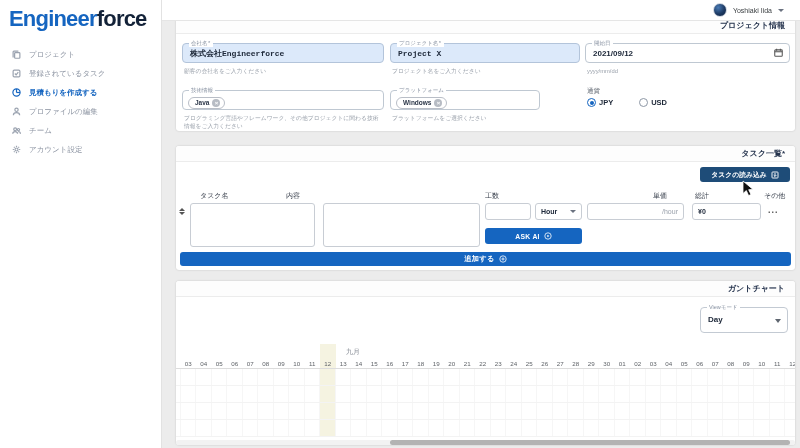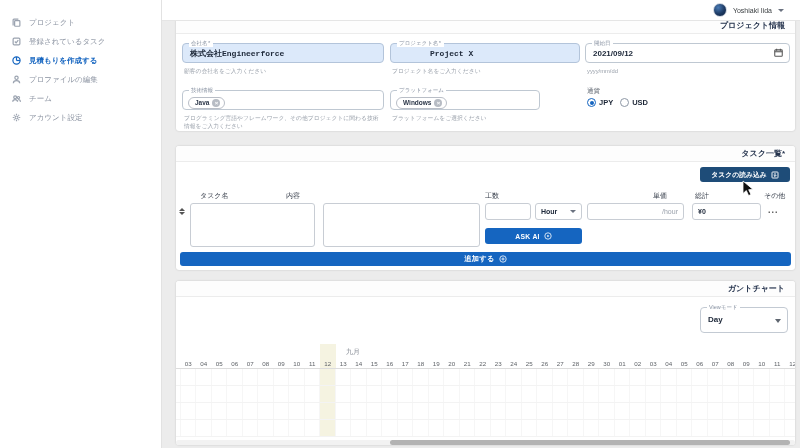--- a/index.html
+++ b/index.html
@@ -45,21 +45,21 @@
   .flabel { position:absolute; top:-4px; left:6px; font-size:5.5px; color:#82markers8;
             color:#8690a0; background:#fff; padding:0 2px; line-height:7px; white-space:nowrap; }
   .fvalue { font-size:8px; font-weight:bold; color:#202b3c; padding:0 7px; line-height:18px; white-space:nowrap; }
   .helper { position:absolute; font-size:5.8px; color:#9aa1ab; line-height:8px; }
   .chip { display:inline-flex; align-items:center; gap:3px; border:1px solid #b9bec7; border-radius:8px;
           padding:1px 4px 1px 6px; font-size:6.5px; font-weight:bold; color:#2b3648; margin:3px 0 0 5px; }
   .chip-x { width:8px; height:8px; border-radius:50%; background:#b7bcc4; color:#fff; font-size:6px;
             line-height:8px; text-align:center; font-weight:bold; }
   .cal-icon { position:absolute; right:6px; top:4px; width:9px; height:9px; stroke:#555; fill:none; stroke-width:1.4; }
 
-  .radio-row { position:absolute; display:flex; align-items:center; gap:7px; font-size:7.5px;
+  .radio-row { position:absolute; display:flex; align-items:center; gap:26px; font-size:7.5px;
                font-weight:bold; color:#1c2636; }
   .radio { display:flex; align-items:center; gap:3px; }
   .rdot { width:9px; height:9px; border-radius:50%; border:1.5px solid #8d97a5; position:relative; }
   .rdot.sel { border-color:#1565c0; }
   .rdot.sel::after { content:""; position:absolute; left:1.5px; top:1.5px; width:4px; height:4px;
                      border-radius:50%; background:#1565c0; }
 
   
   .btn-navy { position:absolute; background:#1e4c78; color:#fff; border:none; border-radius:3px;
               font-size:6.8px; font-weight:bold; display:flex; align-items:center; justify-content:center;
@@ -101,20 +101,21 @@
   .grid-cell { width:15.5px; flex:0 0 15.5px; border-right:1px solid #f6f6f6; }
   .hscroll { position:absolute; left:0; top:159px; width:619px; height:5px; background:#f2f2f2; border-radius:3px; }
   .hthumb { position:absolute; left:214px; width:400px; height:5px; background:#b3b3b3; border-radius:3px; cursor:pointer; }
 
   .mouse-cursor { position:absolute; left:742px; top:180px; z-index:99; pointer-events:none; }
 </style>
 </head>
 <body>
 
 <div class="sidebar">
+  <div class="logo"><span class="logo-a">Engineer</span><span class="logo-b">force</span></div>
   <div class="nav" id="nav">
       <div class="nav-item">
         <svg viewBox="0 0 12 12">
           <rect x="3.5" y="3.5" width="7" height="7.5" rx="1"></rect>
           <path d="M8.5,1.5 H2.5 a1,1 0 0 0 -1,1 V10"></path>
         </svg>
         <span>プロジェクト</span>
       </div>
       <div class="nav-item">
         <svg viewBox="0 0 12 12">
@@ -167,21 +168,21 @@
   <div class="card-header">プロジェクト情報</div>
 
   <div class="field autofill" style="left:6px; top:25px; width:202px; height:20px;">
     <span class="flabel">会社名*</span>
     <div class="fvalue" style="line-height:19px;">株式会社Engineerforce</div>
   </div>
   <div class="helper" style="left:8px; top:49px;">顧客の会社名をご入力ください</div>
 
   <div class="field autofill" style="left:214px; top:25px; width:190px; height:20px;">
     <span class="flabel">プロジェクト名*</span>
-    <div class="fvalue" style="line-height:19px;margin-left:32px;">Project X</div>
+    <div class="fvalue" style="line-height:19px;">Project X</div>
   </div>
   <div class="helper" style="left:216px; top:49px;">プロジェクト名をご入力ください</div>
 
   <div class="field" style="left:409px; top:25px; width:205px; height:20px;">
     <span class="flabel">開始日</span>
     <div class="fvalue" style="line-height:19px;">2021/09/12</div>
     <svg class="cal-icon" viewBox="0 0 12 12">
         <rect x="1" y="2.5" width="10" height="8.5" rx="1"></rect>
         <line x1="1" y1="5" x2="11" y2="5"></line>
         <line x1="3.5" y1="1" x2="3.5" y2="3.5"></line>

